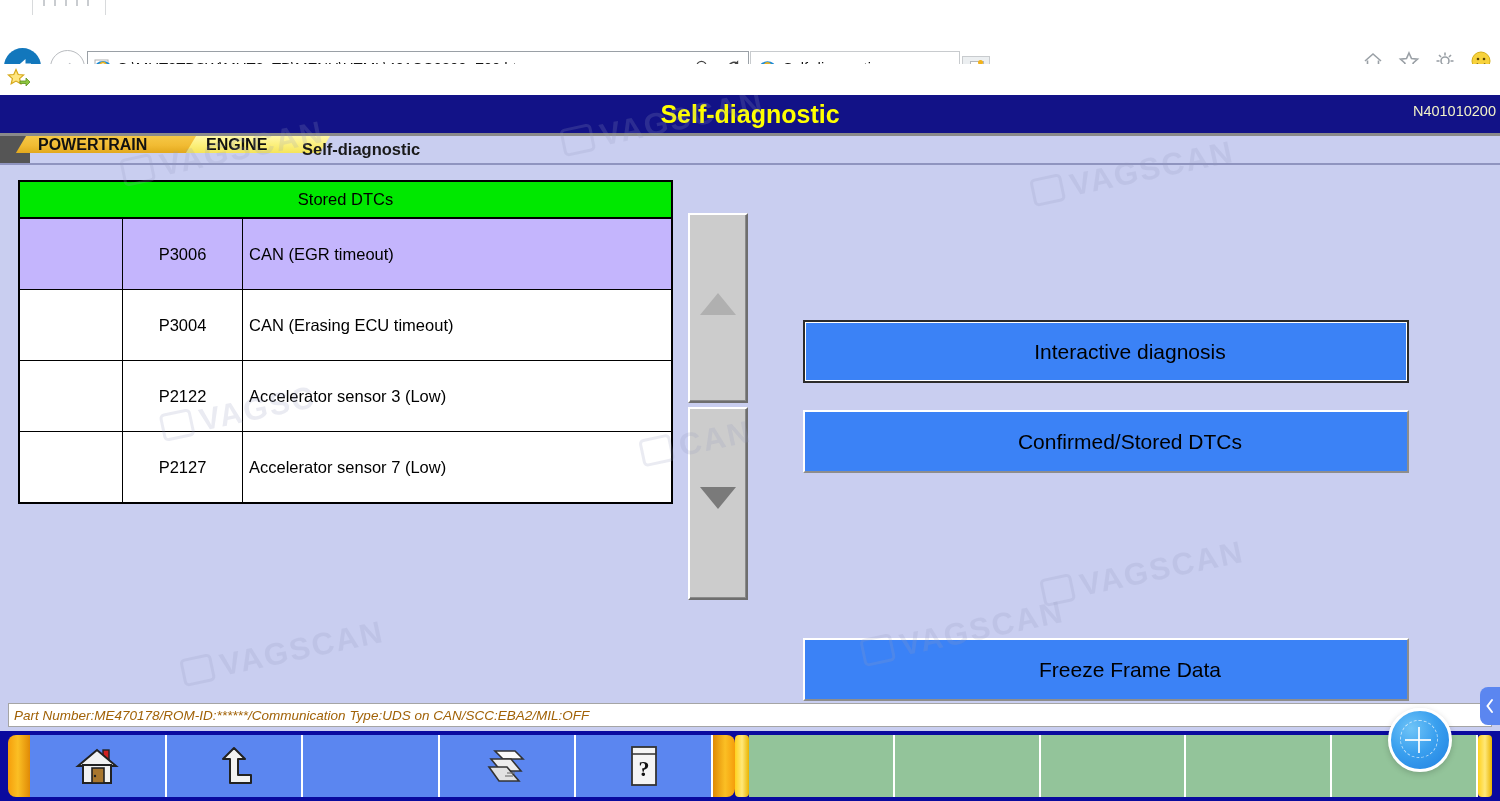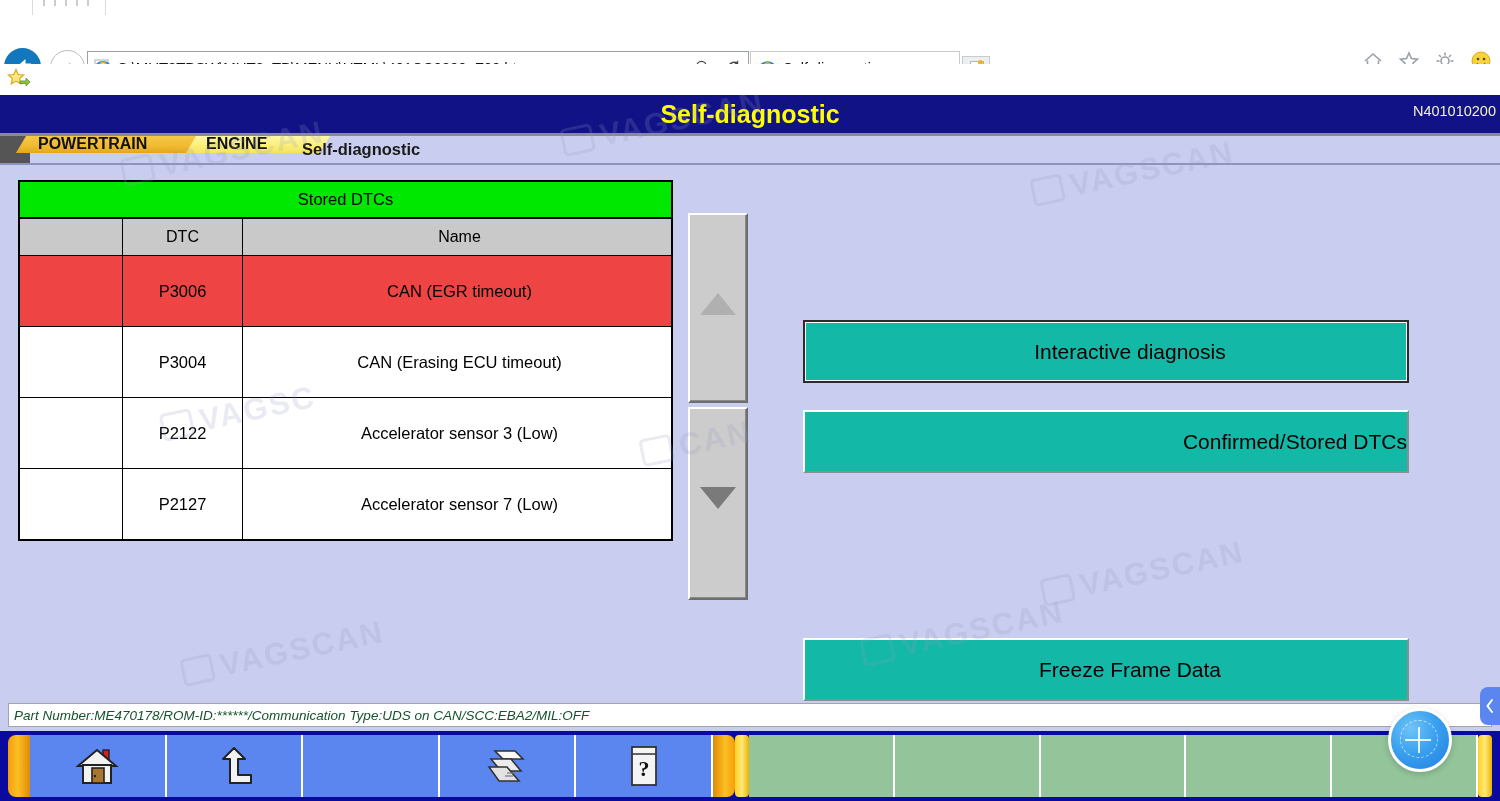--- a/index.html
+++ b/index.html
@@ -82,21 +82,21 @@
     color:#ffff00;font-size:25px;font-weight:bold;
   }
   #screen-code{
     position:absolute;right:4px;top:8px;color:#f2f2c8;font-size:14.5px;
   }
 
   #breadcrumb{position:absolute;left:0;top:41px;width:1500px;height:30px;}
   #bc-base{position:absolute;left:0;top:0;width:1500px;height:27px;background:#c9cef0;}
   #bc-greyblock{position:absolute;left:0;top:0;width:30px;height:27px;background:#555555;}
   .bc-tab{
-    position:absolute;top:0;height:17px;display:flex;align-items:flex-end;
+    position:absolute;top:0;height:17px;display:flex;align-items:center;
     font-size:16px;font-weight:bold;color:#111;
   }
   #bc-tab-1{
     left:10px;width:200px;
     background:linear-gradient(180deg,#f5c846 0%,#f1bb33 55%,#e2a81d 100%);
     clip-path:polygon(16px 0, 200px 0, 184px 27px, 0 27px);
     padding-left:28px;box-sizing:border-box;
   }
   #bc-tab-2{
     left:180px;width:150px;
@@ -131,24 +131,24 @@
     height:33px;background:#00e800;text-align:center;font-size:16.5px;color:#000;
     border-bottom:2px solid #000;
   }
   .dtc-hdr th{
     background:#c9c9c9;height:34px;font-size:16px;font-weight:normal;color:#000;
     border:1.5px solid #000;
   }
   .dtc-row td{
     height:68px;border:1.5px solid #000;font-size:16.5px;color:#000;background:#fff;
   }
-  .dtc-row.selected td{background:#ef4444;}
+  .dtc-row.selected td{background:#c4b5fd;}
   .col-mark{width:100px;}
   .col-code{width:117px;text-align:center;}
-  .col-name{text-align:center;padding-left:6px;}
+  .col-name{text-align:left;padding-left:6px;}
 
   #dtc-scroll{position:absolute;left:670px;top:33px;width:60px;height:387px;}
   .scroll-btn{
     position:absolute;left:0;width:60px;background:#cccccc;
     border:2px solid #ffffff;border-right-color:#6e6e6e;border-bottom-color:#6e6e6e;
     box-shadow:inset -1px -1px 0 #8a8a8a;cursor:pointer;box-sizing:border-box;
   }
   #scroll-up{top:0;height:190px;}
   #scroll-down{top:194px;height:193px;}
   .scroll-btn .tri{position:absolute;left:50%;transform:translateX(-50%);width:0;height:0;}
@@ -159,37 +159,37 @@
     position:absolute;left:18px;top:519px;width:712px;height:42px;background:#fff;
     border:2px solid #9a9a9a;border-top-color:#6f6f6f;border-left-color:#6f6f6f;
     display:flex;align-items:center;justify-content:center;box-sizing:border-box;
   }
   #found-text{color:#c00000;font-size:19px;font-weight:bold;}
 
   
   #action-panel{position:absolute;left:803px;top:128px;width:606px;height:440px;}
   .action-btn{
     position:absolute;left:0;width:606px;height:63px;
-    background:#14b8a6;
+    background:#3b82f6;
     border:2px solid #ffffff;border-right-color:#8d8d8d;border-bottom-color:#8d8d8d;
     display:flex;align-items:center;justify-content:center;
     font-size:21px;color:#000;cursor:pointer;box-sizing:border-box;padding-left:48px;
   }
   .action-btn.focused{border:2px solid #2b2b2b;box-shadow:inset 0 0 0 1px #ffffff;}
   #btn-interactive{top:97px;}
-  #btn-confirmed{top:187px;justify-content:flex-end;}
+  #btn-confirmed{top:187px;}
   #btn-erasing{top:277px;}
   #btn-freeze{top:367px;margin-top:48px;}
 
   
   #status-bar{
     position:absolute;left:8px;top:608px;width:1484px;height:24px;background:#fff;
     border:1px solid #a5a5a5;display:flex;align-items:center;box-sizing:border-box;
   }
-  #status-text{font-size:13.5px;font-style:italic;color:#14532d;padding-left:5px;white-space:nowrap;}
+  #status-text{font-size:13.5px;font-style:italic;color:#a16207;padding-left:5px;white-space:nowrap;}
 
   
   #bottom-bar{position:absolute;left:0;top:636px;width:1500px;height:70px;background:#0a0a9e;}
   #bottom-inner{position:absolute;left:8px;top:4px;width:1484px;height:62px;display:flex;}
   .bt-cap{
     width:22px;height:62px;
     background:linear-gradient(90deg,#f59e0b 0%,#fbbf24 45%,#e08a06 100%);
     border-radius:8px 0 0 8px;flex:0 0 auto;
   }
   .bt-cap.right{border-radius:0 8px 8px 0;background:linear-gradient(90deg,#e08a06 0%,#fbbf24 55%,#f59e0b 100%);}
@@ -364,25 +364,20 @@
     <div id="bc-current">Self-diagnostic</div>
     <div id="bc-underline"></div>
   </div>
 
   <div id="dtc-panel">
     <table id="dtc-table">
       <tbody>
           <tr>
             <td id="dtc-title" colspan="3">Stored DTCs</td>
           </tr>
-      <tr class="dtc-hdr">
-        <th class="col-mark"></th>
-        <th class="col-code">DTC</th>
-        <th class="col-name" style="text-align:center;">Name</th>
-      </tr>
       <tr class="dtc-row selected">
         <td class="col-mark"></td>
         <td class="col-code">P3006</td>
         <td class="col-name">CAN (EGR timeout)</td>
       </tr>
       <tr class="dtc-row">
         <td class="col-mark"></td>
         <td class="col-code">P3004</td>
         <td class="col-name">CAN (Erasing ECU timeout)</td>
       </tr>

